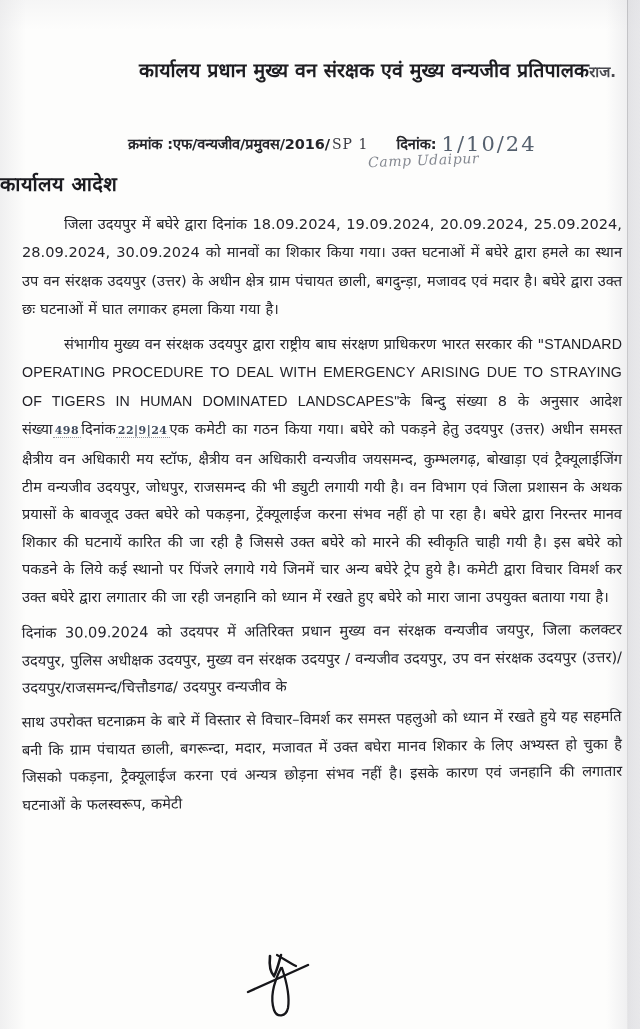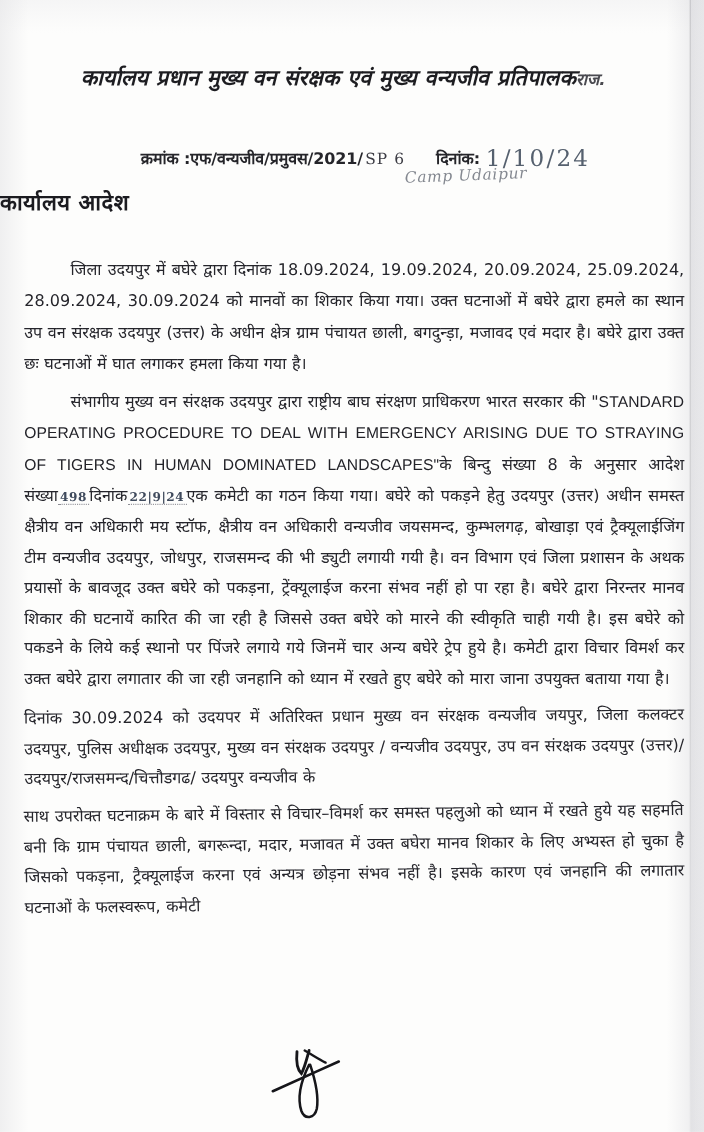--- a/index.html
+++ b/index.html
@@ -41,25 +41,24 @@
     top: 0;
     left: 628px;
     width: 12px;
     height: 1029px;
     background: linear-gradient(to right, rgba(215,215,219,0.55), rgba(250,250,250,0));
   }
 
   
   .letterhead {
     position: absolute;
-    left: 20px;
+    left: 32px;
     top: 58px;
     width: 584px;
-    text-align: center;
-    font-style: italic;
+    text-align: right;
   }
   .letterhead .lh-line1 {
     font-size: 19.5px;
     font-weight: 700;
     letter-spacing: 0.1px;
     line-height: 1.3;
     color: #1d1d21;
   }
   .letterhead .lh-line1 .tail {
     font-size: 15px;
@@ -129,21 +128,21 @@
     font-size: 20px;
     font-weight: 700;
     letter-spacing: 0.4px;
     color: #1b1b20;
   }
 
   
   .body-text {
     position: absolute;
     left: 22px;
-    top: 232px;
+    top: 210px;
     width: 600px;
   }
   .para {
     font-size: 14.6px;
     line-height: 28.4px;
     text-align: justify;
     text-align-last: left;
     color: #25252b;
     margin: 0 0 6px 0;
     word-spacing: 0.5px;
@@ -188,21 +187,21 @@
   <div class="scan-edge"></div>
   <div class="scan-edge-shade"></div>
 
   <div class="letterhead">
     <div class="lh-line1">
       <span>कार्यालय प्रधान मुख्य वन संरक्षक एवं मुख्य वन्यजीव प्रतिपालक</span><span class="tail">राज.</span>
     </div>
   </div>
 
   <div class="refline">
-    <span class="ref-text">क्रमांक :एफ/वन्यजीव/प्रमुवस/2021/</span><span class="hand-sp">SP 6</span><span class="date-label">दिनांक:</span><span class="hand-date">1/10/24</span>
+    <span class="ref-text">क्रमांक :एफ/वन्यजीव/प्रमुवस/2016/</span><span class="hand-sp">SP 1</span><span class="date-label">दिनांक:</span><span class="hand-date">1/10/24</span>
   </div>
 
   <div class="camp-note">Camp Udaipur</div>
 
   <div class="order-title">कार्यालय आदेश</div>
 
   <div class="body-text">
 
     <p class="para indent">जिला उदयपुर में बघेरे द्वारा दिनांक 18.09.2024, 19.09.2024, 20.09.2024, 25.09.2024, 28.09.2024, 30.09.2024 को मानवों का शिकार किया गया। उक्त घटनाओं में बघेरे द्वारा हमले का स्थान उप वन संरक्षक उदयपुर (उत्तर) के अधीन क्षेत्र ग्राम पंचायत छाली, बगदुन्ड़ा, मजावद एवं मदार है। बघेरे द्वारा उक्त छः घटनाओं में घात लगाकर हमला किया गया है।</p>
 

